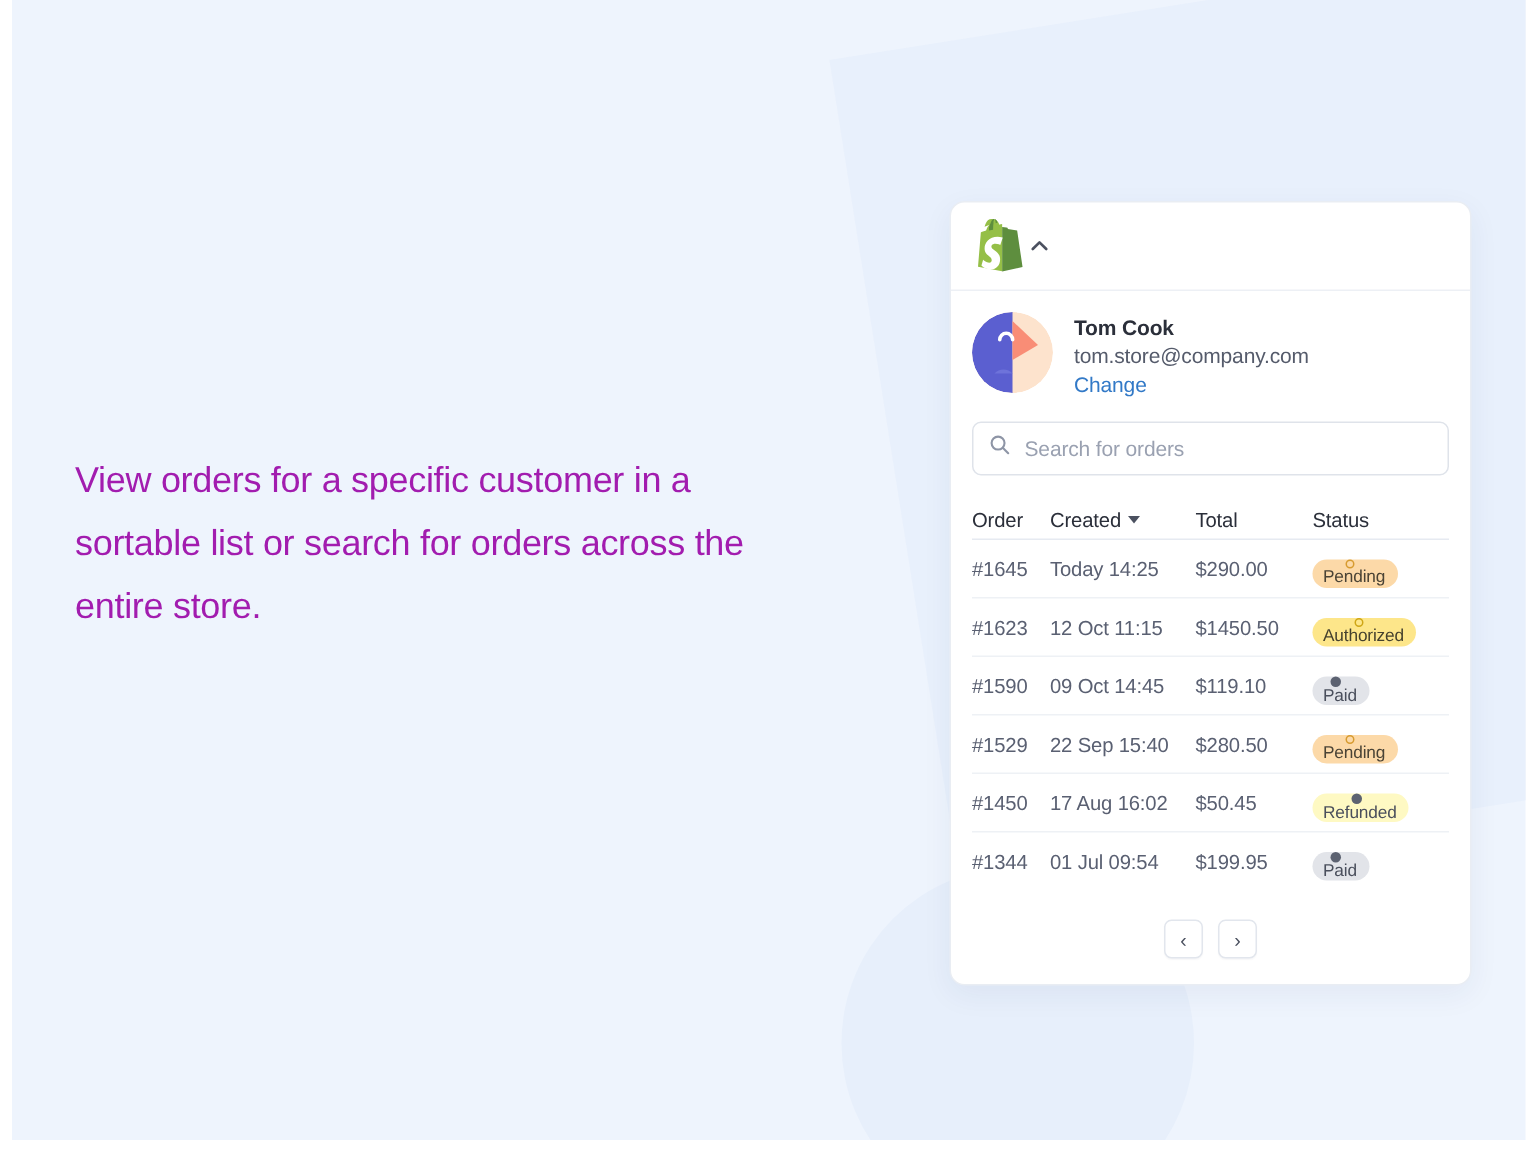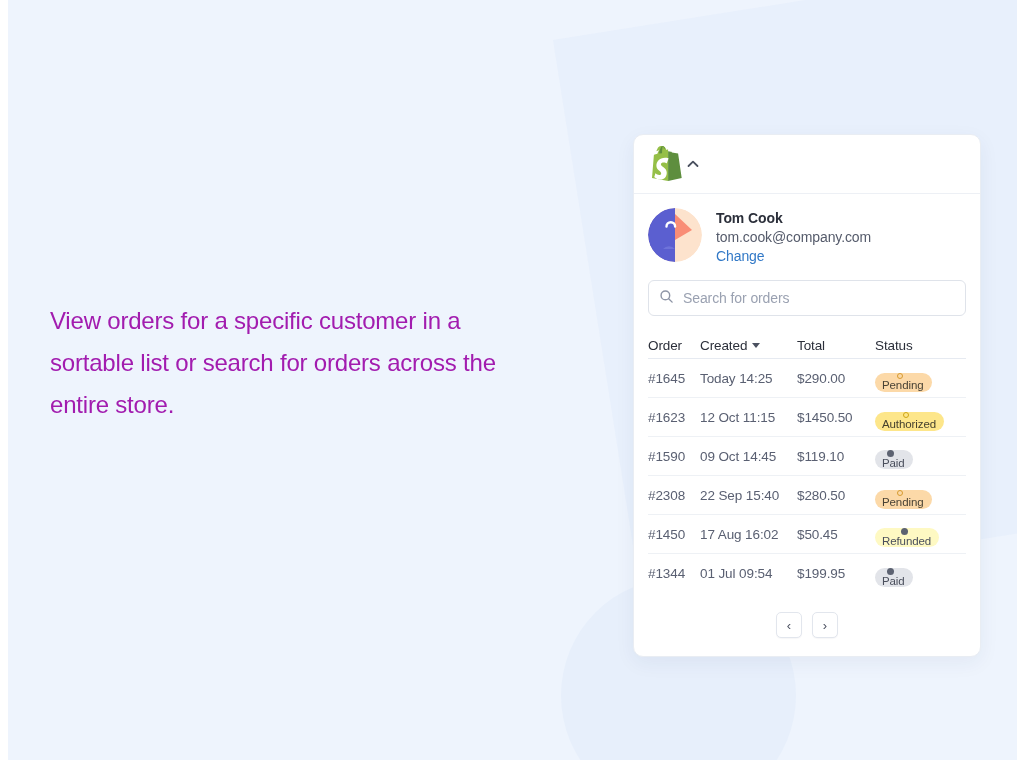--- a/index.html
+++ b/index.html
@@ -273,21 +273,21 @@
         <svg viewBox="0 0 54 54" width="54" height="54">
           <circle cx="27" cy="27" r="27" fill="#fde3cd"></circle>
           <path d="M27 0A27 27 0 0 0 27 54z" fill="#5b5fd0"></path>
           <path d="M27 6 L27 32 L44 22 Z" fill="#f98d76"></path>
           <path d="M18.5 18.5a4.3 4.3 0 0 1 8.6 0" fill="none" stroke="#ffffff" stroke-width="2.4" stroke-linecap="round"></path>
           <path d="M15 41a8 8 0 0 1 12 0z" fill="#6e73da"></path>
         </svg>
       </span>
       <span class="user-meta">
         <div class="user-name">Tom Cook</div>
-        <div class="user-email">tom.cook@company.com</div>
+        <div class="user-email">tom.store@company.com</div>
         <div class="change-link">Change</div>
       </span>
     </div>
 
     <div class="search-wrap">
       <span>
         <svg viewBox="0 0 16 16" width="15" height="15">
           <circle cx="6.8" cy="6.8" r="4.6" fill="none" stroke="#8e95a6" stroke-width="1.5"></circle>
           <line x1="10.3" y1="10.3" x2="14" y2="14" stroke="#8e95a6" stroke-width="1.5" stroke-linecap="round"></line>
         </svg>
@@ -324,21 +324,21 @@
           <div class="trow body">
             <span class="c-order">#1590</span>
             <span class="c-created">09 Oct 14:45</span>
             <span class="c-total">$119.10</span>
             <span class="c-status"><span class="badge paid">
                 <span class="dot"></span>
                 <span>Paid</span>
               </span></span>
           </div>
           <div class="trow body">
-            <span class="c-order">#2308</span>
+            <span class="c-order">#1529</span>
             <span class="c-created">22 Sep 15:40</span>
             <span class="c-total">$280.50</span>
             <span class="c-status"><span class="badge pending">
                 <span class="dot"></span>
                 <span>Pending</span>
               </span></span>
           </div>
           <div class="trow body">
             <span class="c-order">#1450</span>
             <span class="c-created">17 Aug 16:02</span>

